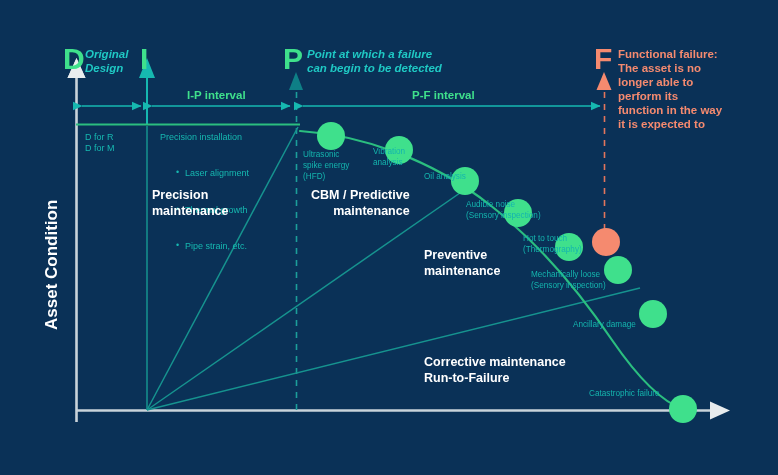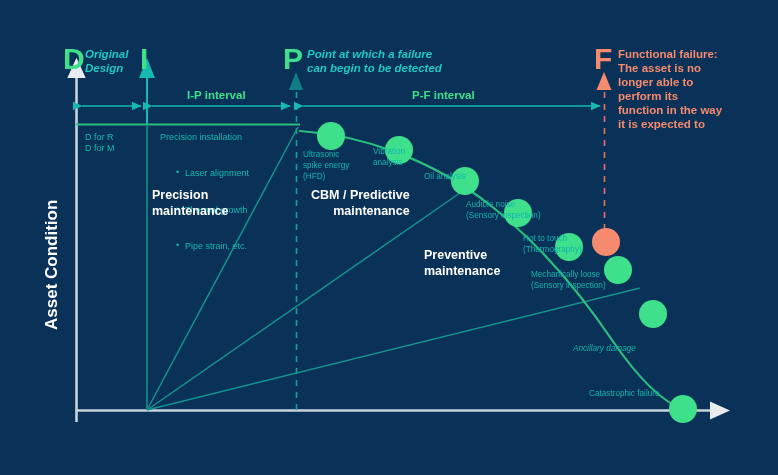--- a/index.html
+++ b/index.html
@@ -146,29 +146,31 @@
     <li>Thermal growth</li>
     <li>Pipe strain, etc.</li>
   </ul>
 
   <div class="txt zone-title" style="left:152px; top:188px;">Precision
 maintenance</div>
   <div class="txt zone-title" style="left:311px; top:188px;text-align:right;">CBM / Predictive
 maintenance</div>
   <div class="txt zone-title" style="left:424px; top:248px;">Preventive
 maintenance</div>
+  <div class="txt zone-title" style="left:424px; top:355px;">Corrective maintenance
+Run-to-Failure</div>
 
   <div class="txt curve-label" style="left:303px; top:133px;margin-top:17px;">Ultrasonic
 spike energy
 (HFD)</div>
   <div class="txt curve-label" style="left:373px; top:147px;">Vibration
 analysis</div>
   <div class="txt curve-label" style="left:424px; top:172px;">Oil analysis</div>
   <div class="txt curve-label" style="left:466px; top:200px;">Audible noise
 (Sensory inspection)</div>
   <div class="txt curve-label" style="left:523px; top:234px;">Hot to touch
 (Thermography)</div>
   <div class="txt curve-label" style="left:531px; top:270px;">Mechanically loose
 (Sensory inspection)</div>
-  <div class="txt curve-label" style="left:573px; top:344px;font-style:italic;">Ancillary damage</div>
+  <div class="txt curve-label" style="left:573px; top:320px;">Ancillary damage</div>
   <div class="txt curve-label" style="left:589px; top:389px;">Catastrophic failure</div>
 
 </div>
 
 </body></html>

